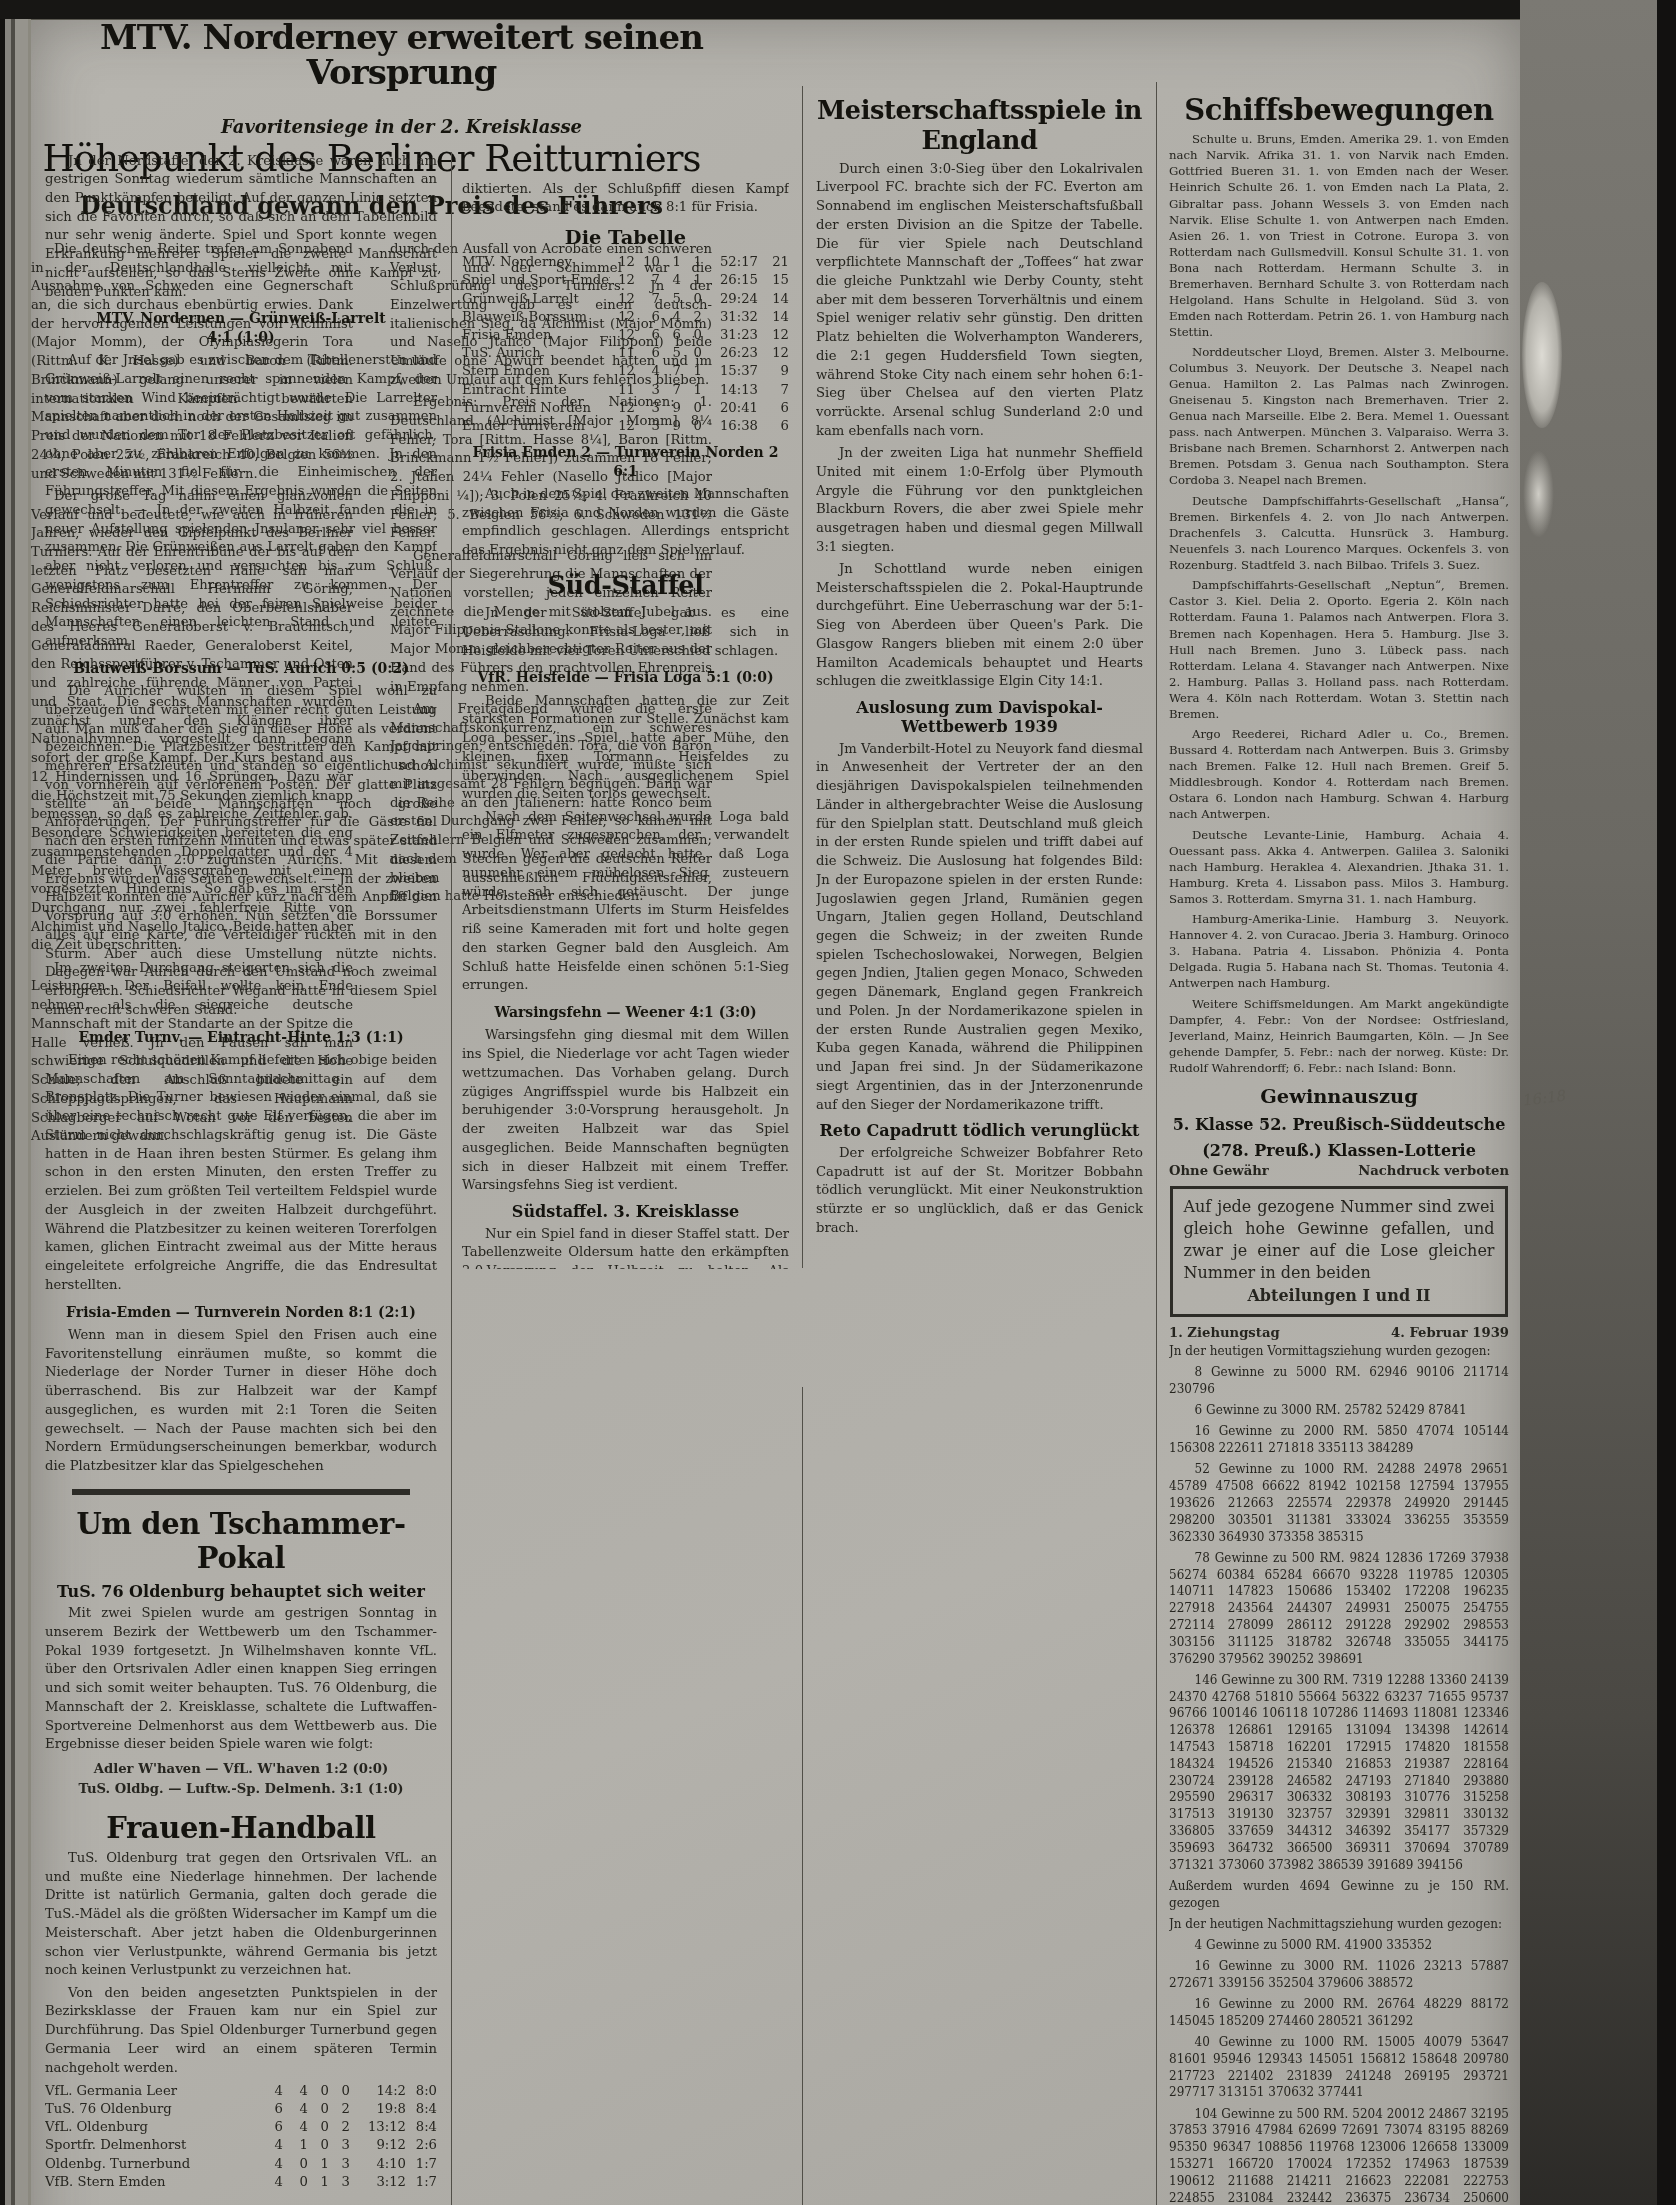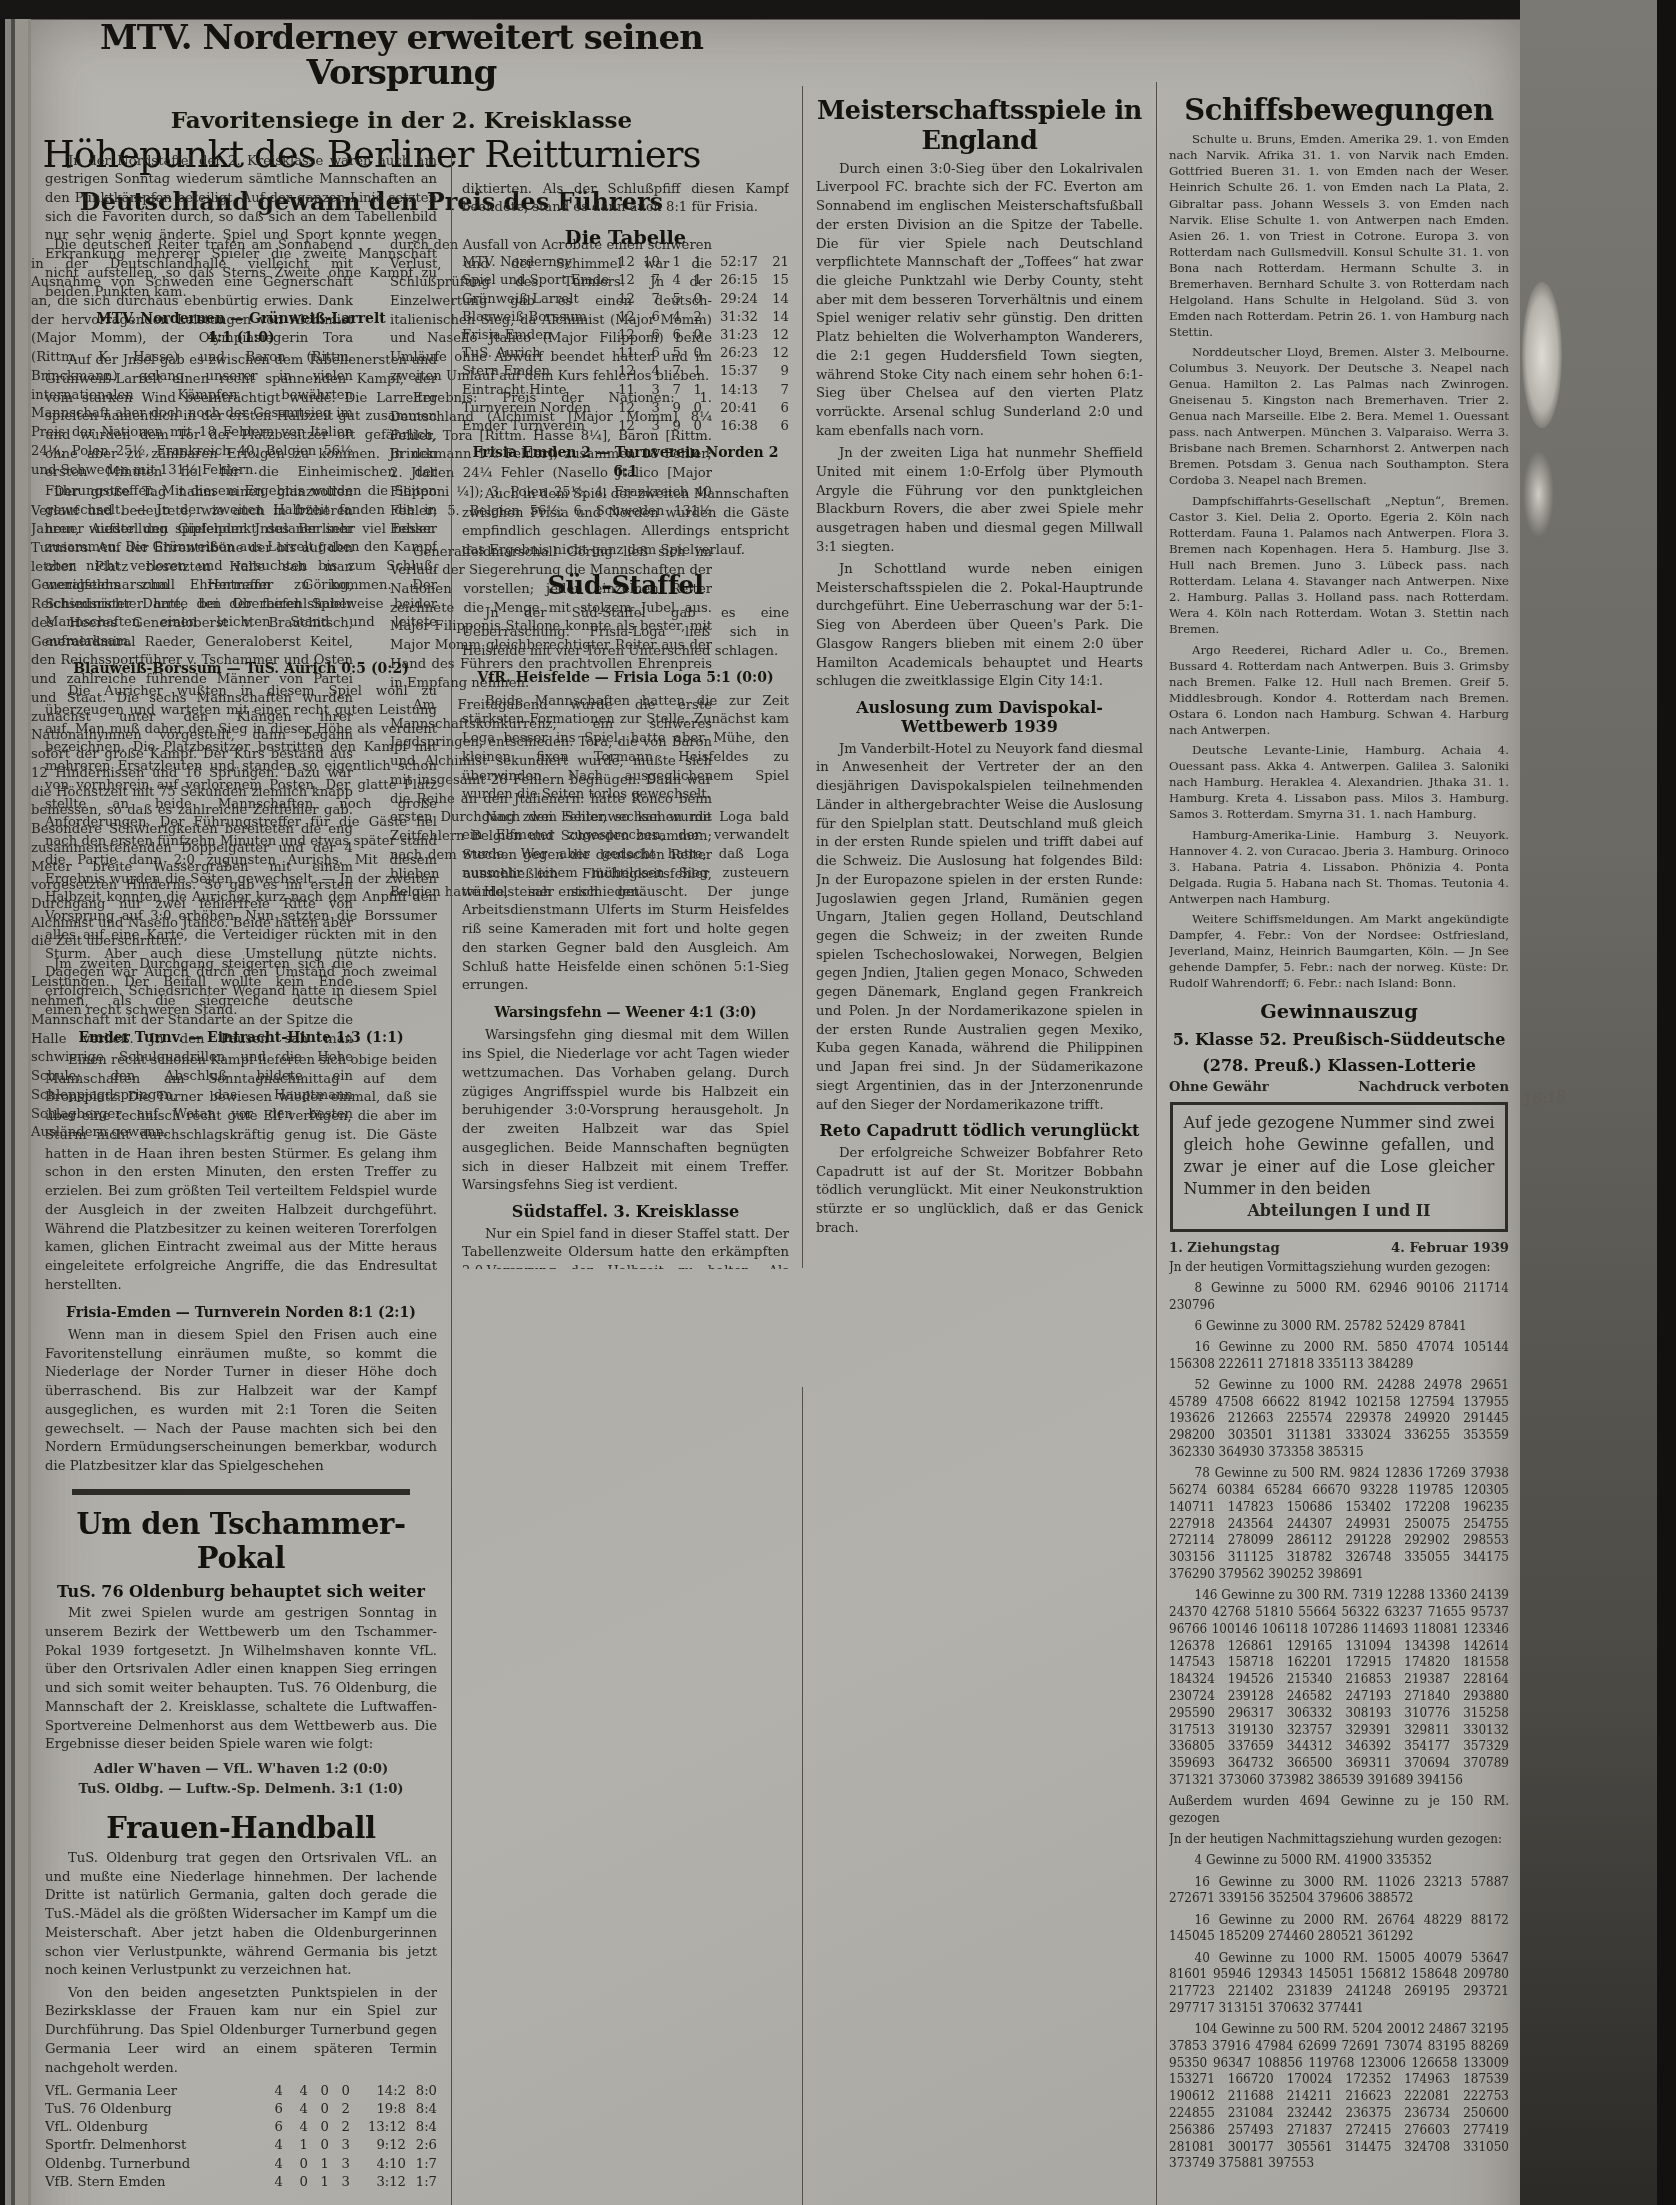--- a/index.html
+++ b/index.html
@@ -25,21 +25,21 @@
      box-shadow:inset 0 0 62px rgba(40,38,34,.35);border-top:1.3px solid #5a5850;}
   .vrule{position:absolute;width:1.3px;background:#514f48;}
   #rule1{left:420px;top:132px;height:2135px;}
   #rule2{left:771px;top:66px;height:1182px;}
   #rule2b{left:771px;top:1367px;height:944px;}
   #rule3{left:1125px;top:62px;height:2280px;}
 
   .col{position:absolute;overflow:hidden;}
   #mast{left:13.2px;top:23px;width:741px;text-align:center;}
   #mast .title{font-size:34px;font-weight:bold;letter-spacing:-0.9px;color:#14130f;line-height:1.05;}
-  #mast .sub{font-size:23px;font-weight:bold;color:#17160f;margin-top:15px;}
+  #mast .sub{font-size:18px;font-weight:bold;color:#17160f;margin-top:25px;font-style:italic;}
   #col1{left:14px;top:132px;width:392px;height:2130px;}
   #col2{left:431px;top:160px;width:327px;height:1089px;}
   #col3{left:785px;top:66px;width:327px;height:1173px;}
   #col4{left:1138px;top:62px;width:340px;height:2298px;}
   #reitsec{left:431px;top:1248px;width:681px;}
   #reitsec .title{font-size:37px;font-weight:normal;text-align:center;letter-spacing:-0.9px;color:#12110d;}
   #reitsec .sub{font-size:24px;font-weight:bold;text-align:center;margin-top:11.5px;color:#16150f;}
   .reit-cols{display:flex;gap:37px;margin-top:19.4px;}
   .reit-col{width:328px;height:979px;overflow:hidden;}
 
@@ -297,20 +297,21 @@
         <p class="bp">Jn Schottland wurde neben einigen Meisterschaftsspielen die 2. Pokal-Hauptrunde durchgeführt. Eine Ueberraschung war der 5:1-Sieg von Aberdeen über Queen's Park. Die Glasgow Rangers blieben mit einem 2:0 über Hamilton Academicals behauptet und Hearts schlugen die zweitklassige Elgin City 14:1.</p>
         <div class="hd h-sm">Auslosung zum Davispokal-Wettbewerb 1939</div>
         <p class="bp">Jm Vanderbilt-Hotel zu Neuyork fand diesmal in Anwesenheit der Vertreter der an den diesjährigen Davispokalspielen teilnehmenden Länder in althergebrachter Weise die Auslosung für den Spielplan statt. Deutschland muß gleich in der ersten Runde spielen und trifft dabei auf die Schweiz. Die Auslosung hat folgendes Bild: Jn der Europazone spielen in der ersten Runde: Jugoslawien gegen Jrland, Rumänien gegen Ungarn, Jtalien gegen Holland, Deutschland gegen die Schweiz; in der zweiten Runde spielen Tschechoslowakei, Norwegen, Belgien gegen Jndien, Jtalien gegen Monaco, Schweden gegen Dänemark, England gegen Frankreich und Polen. Jn der Nordamerikazone spielen in der ersten Runde Australien gegen Mexiko, Kuba gegen Kanada, während die Philippinen und Japan frei sind. Jn der Südamerikazone siegt Argentinien, das in der Jnterzonenrunde auf den Sieger der Nordamerikazone trifft.</p>
         <div class="hd h-sm">Reto Capadrutt tödlich verunglückt</div>
         <p class="bp">Der erfolgreiche Schweizer Bobfahrer Reto Capadrutt ist auf der St. Moritzer Bobbahn tödlich verunglückt. Mit einer Neukonstruktion stürzte er so unglücklich, daß er das Genick brach.</p>
       </div>
     <div class="col sm" id="col4">
         <div class="hd h-xl">Schiffsbewegungen</div>
         <p class="bp">Schulte u. Bruns, Emden. Amerika 29. 1. von Emden nach Narvik. Afrika 31. 1. von Narvik nach Emden. Gottfried Bueren 31. 1. von Emden nach der Weser. Heinrich Schulte 26. 1. von Emden nach La Plata, 2. Gibraltar pass. Johann Wessels 3. von Emden nach Narvik. Elise Schulte 1. von Antwerpen nach Emden. Asien 26. 1. von Triest in Cotrone. Europa 3. von Rotterdam nach Gullsmedvill. Konsul Schulte 31. 1. von Bona nach Rotterdam. Hermann Schulte 3. in Bremerhaven. Bernhard Schulte 3. von Rotterdam nach Helgoland. Hans Schulte in Helgoland. Süd 3. von Emden nach Rotterdam. Petrin 26. 1. von Hamburg nach Stettin.</p>
         <p class="bp">Norddeutscher Lloyd, Bremen. Alster 3. Melbourne. Columbus 3. Neuyork. Der Deutsche 3. Neapel nach Genua. Hamilton 2. Las Palmas nach Zwinrogen. Gneisenau 5. Kingston nach Bremerhaven. Trier 2. Genua nach Marseille. Elbe 2. Bera. Memel 1. Ouessant pass. nach Antwerpen. München 3. Valparaiso. Werra 3. Brisbane nach Bremen. Scharnhorst 2. Antwerpen nach Bremen. Potsdam 3. Genua nach Southampton. Stera Cordoba 3. Neapel nach Bremen.</p>
+        <p class="bp">Deutsche Dampfschiffahrts-Gesellschaft „Hansa“, Bremen. Birkenfels 4. 2. von Jlo nach Antwerpen. Drachenfels 3. Calcutta. Hunsrück 3. Hamburg. Neuenfels 3. nach Lourenco Marques. Ockenfels 3. von Rozenburg. Stadtfeld 3. nach Bilbao. Trifels 3. Suez.</p>
         <p class="bp">Dampfschiffahrts-Gesellschaft „Neptun“, Bremen. Castor 3. Kiel. Delia 2. Oporto. Egeria 2. Köln nach Rotterdam. Fauna 1. Palamos nach Antwerpen. Flora 3. Bremen nach Kopenhagen. Hera 5. Hamburg. Jlse 3. Hull nach Bremen. Juno 3. Lübeck pass. nach Rotterdam. Lelana 4. Stavanger nach Antwerpen. Nixe 2. Hamburg. Pallas 3. Holland pass. nach Rotterdam. Wera 4. Köln nach Rotterdam. Wotan 3. Stettin nach Bremen.</p>
         <p class="bp">Argo Reederei, Richard Adler u. Co., Bremen. Bussard 4. Rotterdam nach Antwerpen. Buis 3. Grimsby nach Bremen. Falke 12. Hull nach Bremen. Greif 5. Middlesbrough. Kondor 4. Rotterdam nach Bremen. Ostara 6. London nach Hamburg. Schwan 4. Harburg nach Antwerpen.</p>
         <p class="bp">Deutsche Levante-Linie, Hamburg. Achaia 4. Ouessant pass. Akka 4. Antwerpen. Galilea 3. Saloniki nach Hamburg. Heraklea 4. Alexandrien. Jthaka 31. 1. Hamburg. Kreta 4. Lissabon pass. Milos 3. Hamburg. Samos 3. Rotterdam. Smyrna 31. 1. nach Hamburg.</p>
         <p class="bp">Hamburg-Amerika-Linie. Hamburg 3. Neuyork. Hannover 4. 2. von Curacao. Jberia 3. Hamburg. Orinoco 3. Habana. Patria 4. Lissabon. Phönizia 4. Ponta Delgada. Rugia 5. Habana nach St. Thomas. Teutonia 4. Antwerpen nach Hamburg.</p>
         <p class="bp">Weitere Schiffsmeldungen. Am Markt angekündigte Dampfer, 4. Febr.: Von der Nordsee: Ostfriesland, Jeverland, Mainz, Heinrich Baumgarten, Köln. — Jn See gehende Dampfer, 5. Febr.: nach der norweg. Küste: Dr. Rudolf Wahrendorff; 6. Febr.: nach Island: Bonn.</p>
         <div class="hd h-md">Gewinnauszug</div>
         <div class="hd h-sm">5. Klasse 52. Preußisch-Süddeutsche</div>
         <div class="hd h-sm">(278. Preuß.) Klassen-Lotterie</div>
         <div class="split">
           <b>Ohne Gewähr</b>

